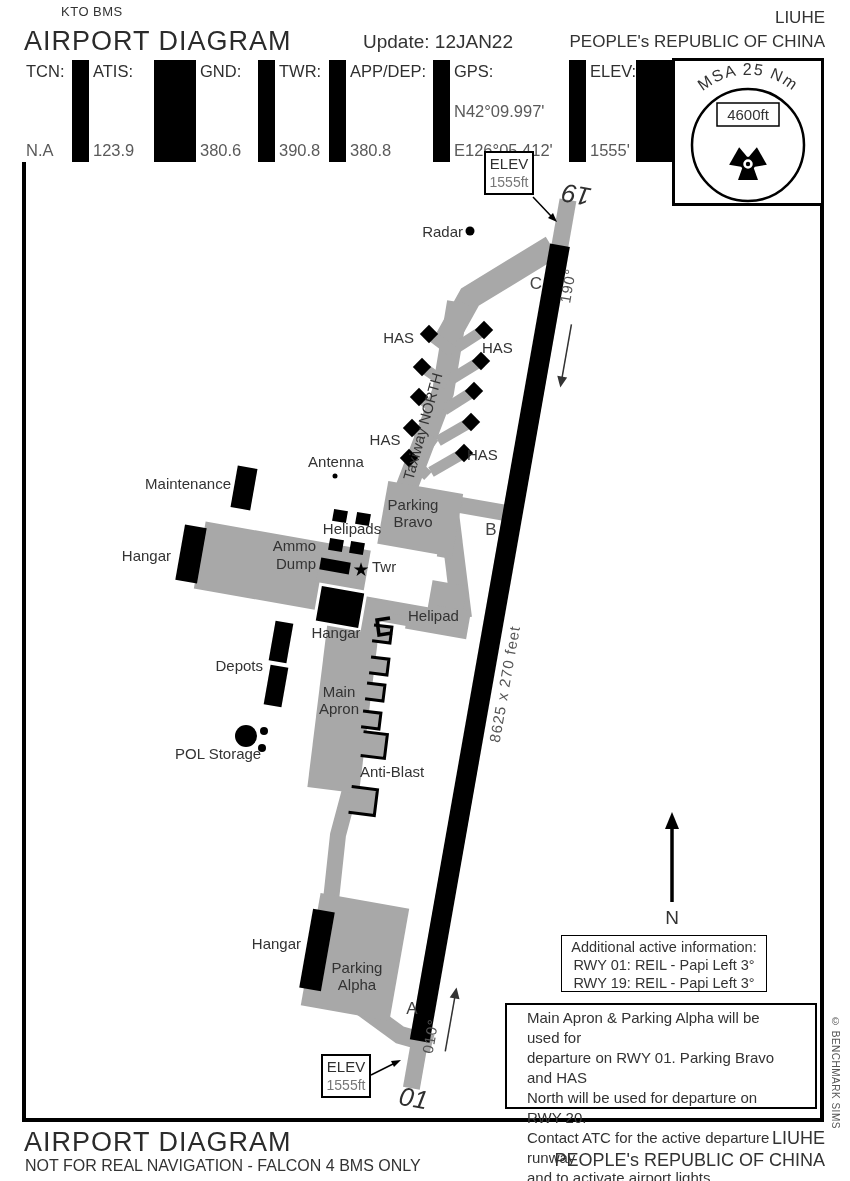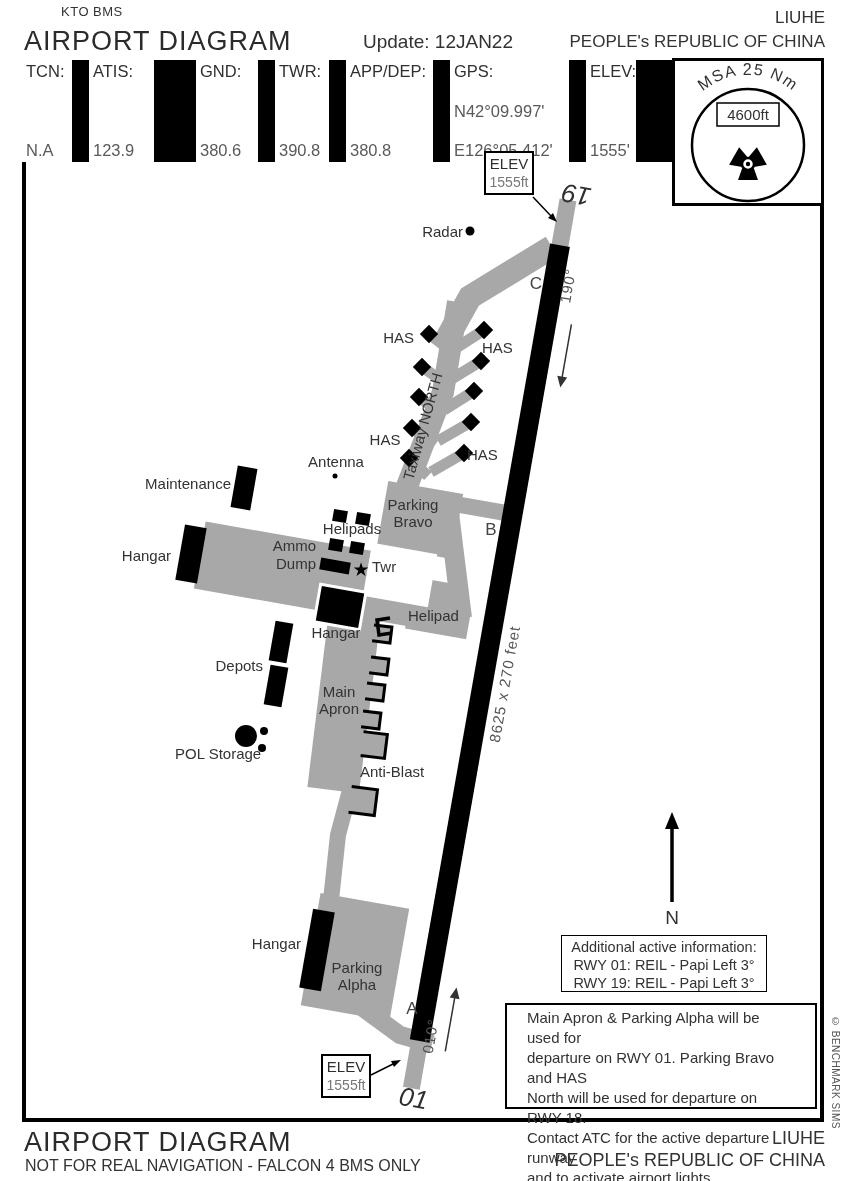--- a/index.html
+++ b/index.html
@@ -301,21 +301,21 @@
   </div>
 
   <div class="abs notebox1">
     <div>Additional active information:</div>
     <div>RWY 01: REIL - Papi Left 3°</div>
     <div>RWY 19: REIL - Papi Left 3°</div>
   </div>
   <div class="abs notebox2">
     <div>Main Apron &amp; Parking Alpha will be used for</div>
     <div>departure on RWY 01. Parking Bravo and HAS</div>
-    <div>North will be used for departure on RWY 18.</div>
+    <div>North will be used for departure on RWY 20.</div>
     <div>Contact ATC for the active departure runway</div>
     <div>and to activate airport lights</div>
   </div>
 
   <div class="abs copyright">© BENCHMARK SIMS</div>
 
   <div class="abs f-title">AIRPORT DIAGRAM</div>
   <div class="abs f-disc">NOT FOR REAL NAVIGATION - FALCON 4 BMS ONLY</div>
   <div class="abs f-apt">LIUHE</div>
   <div class="abs f-cty">PEOPLE's REPUBLIC OF CHINA</div>

